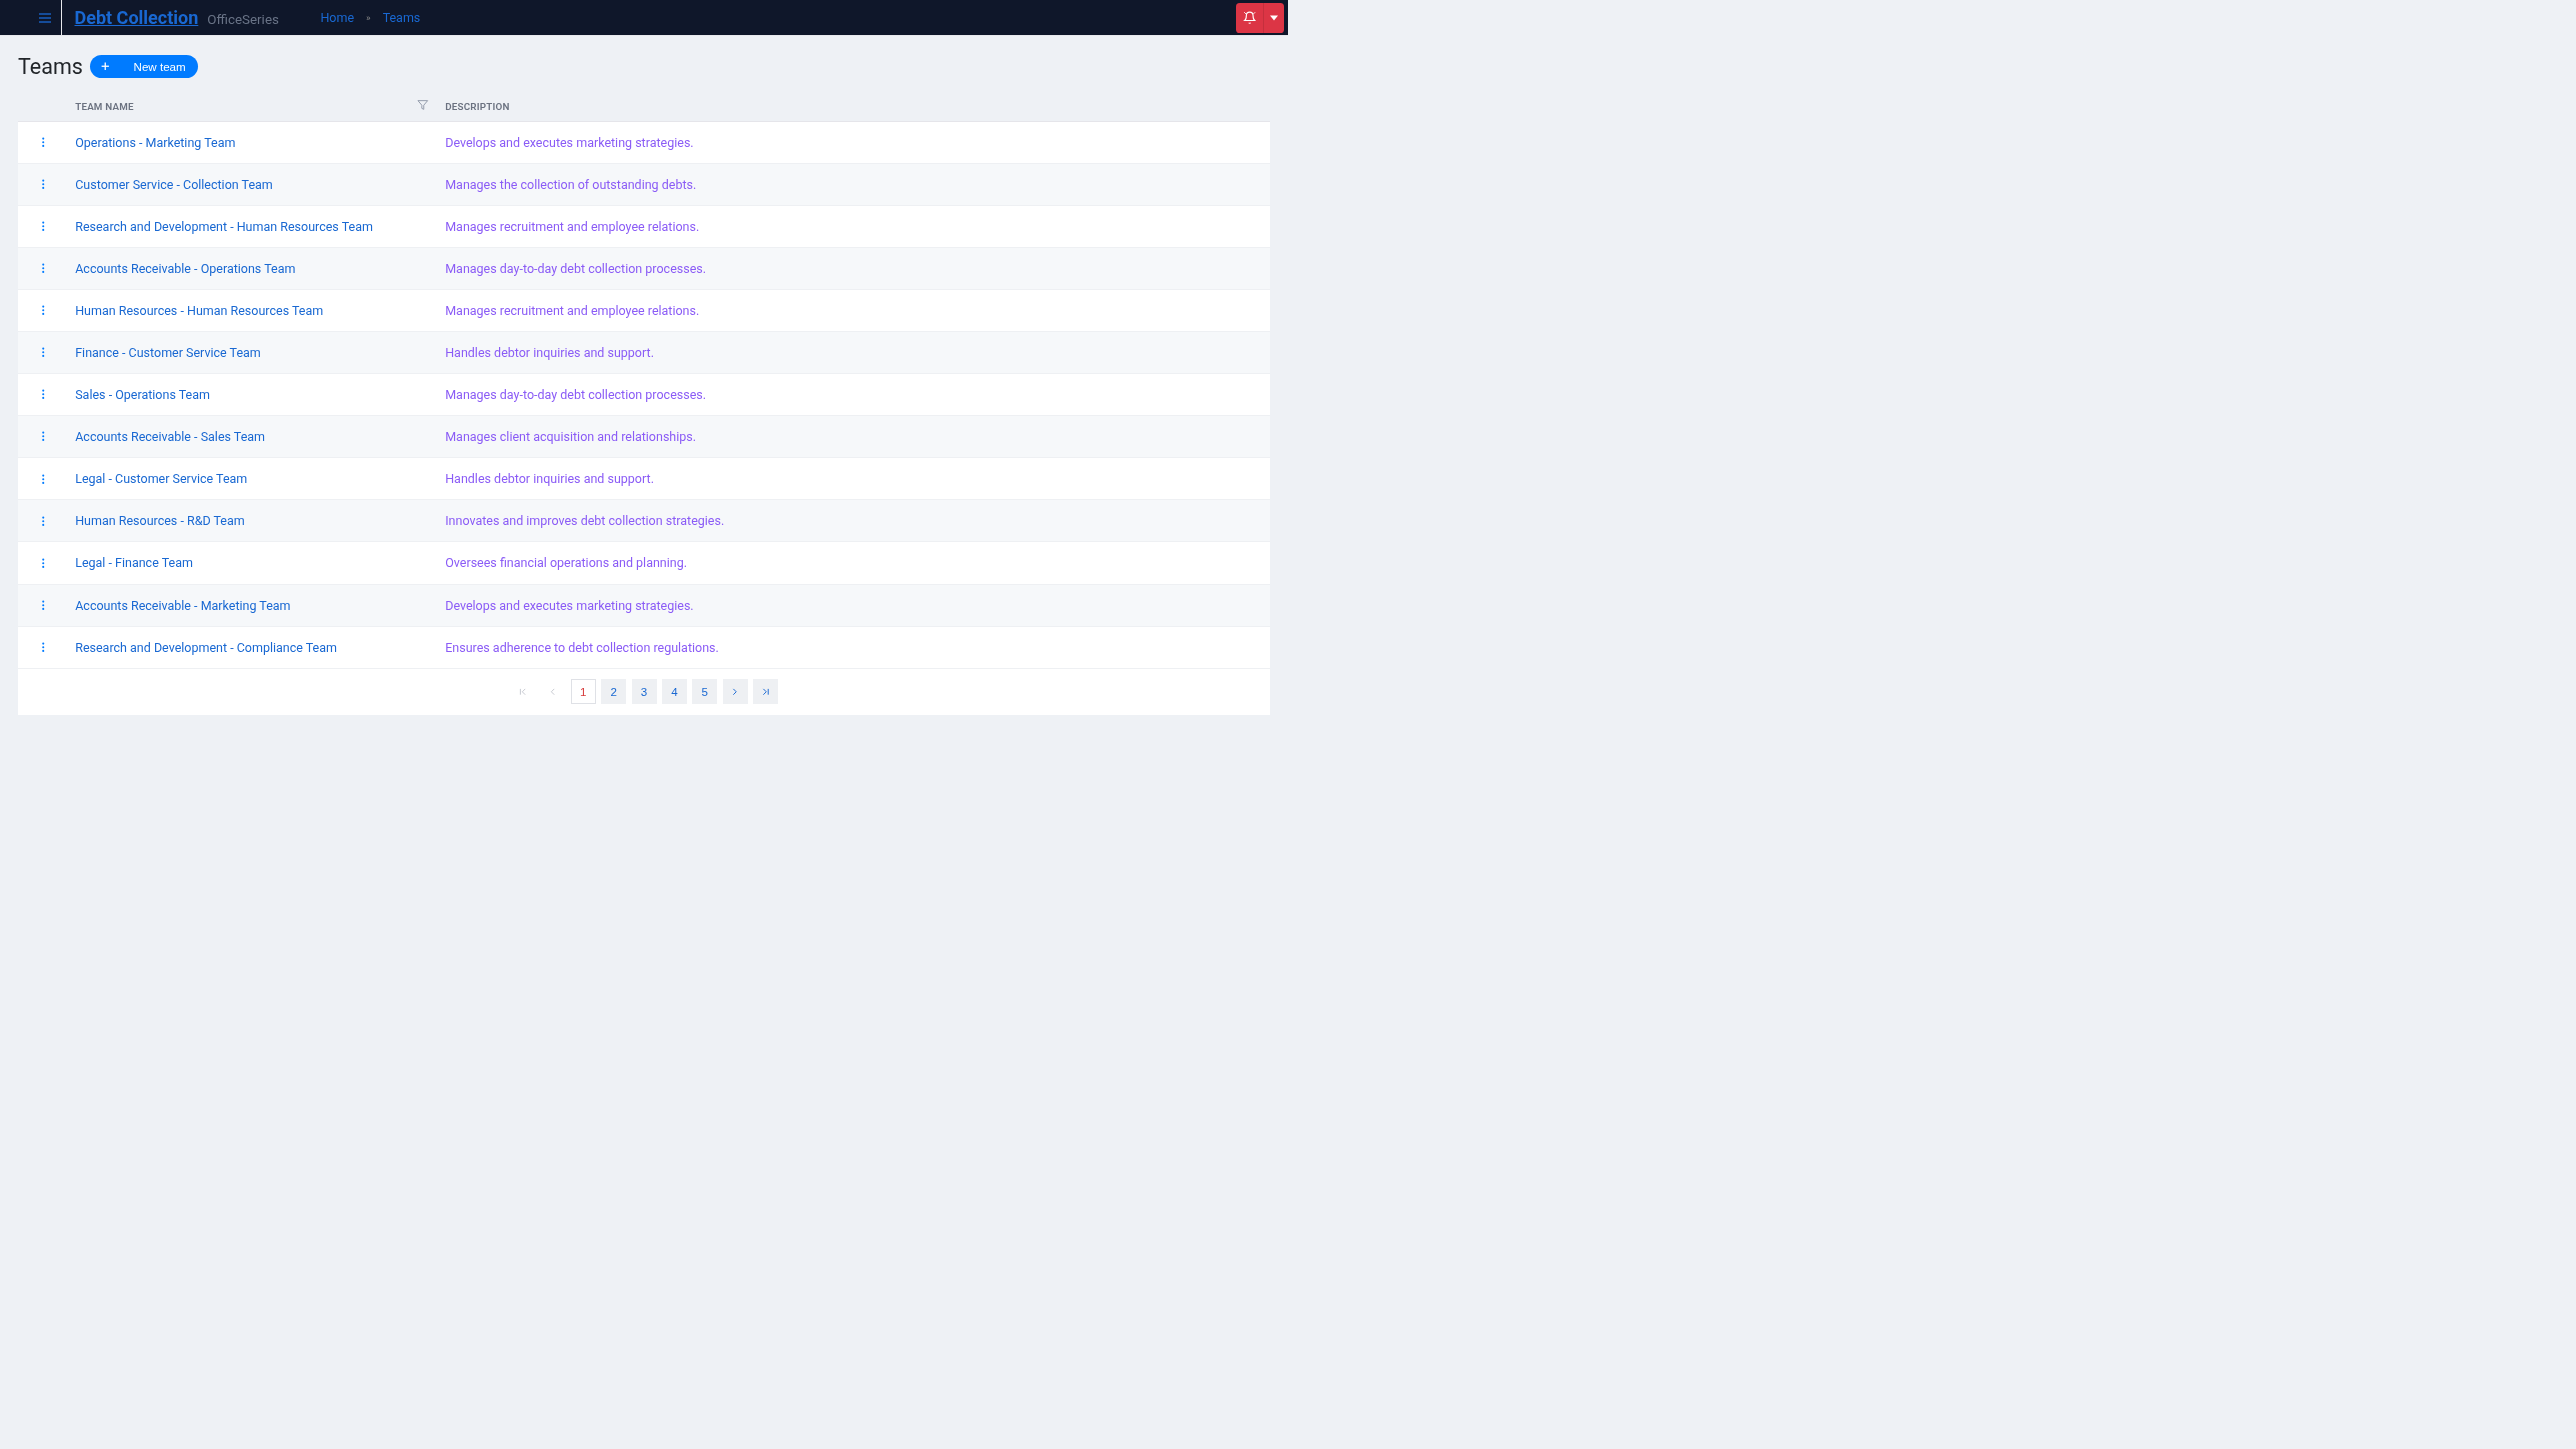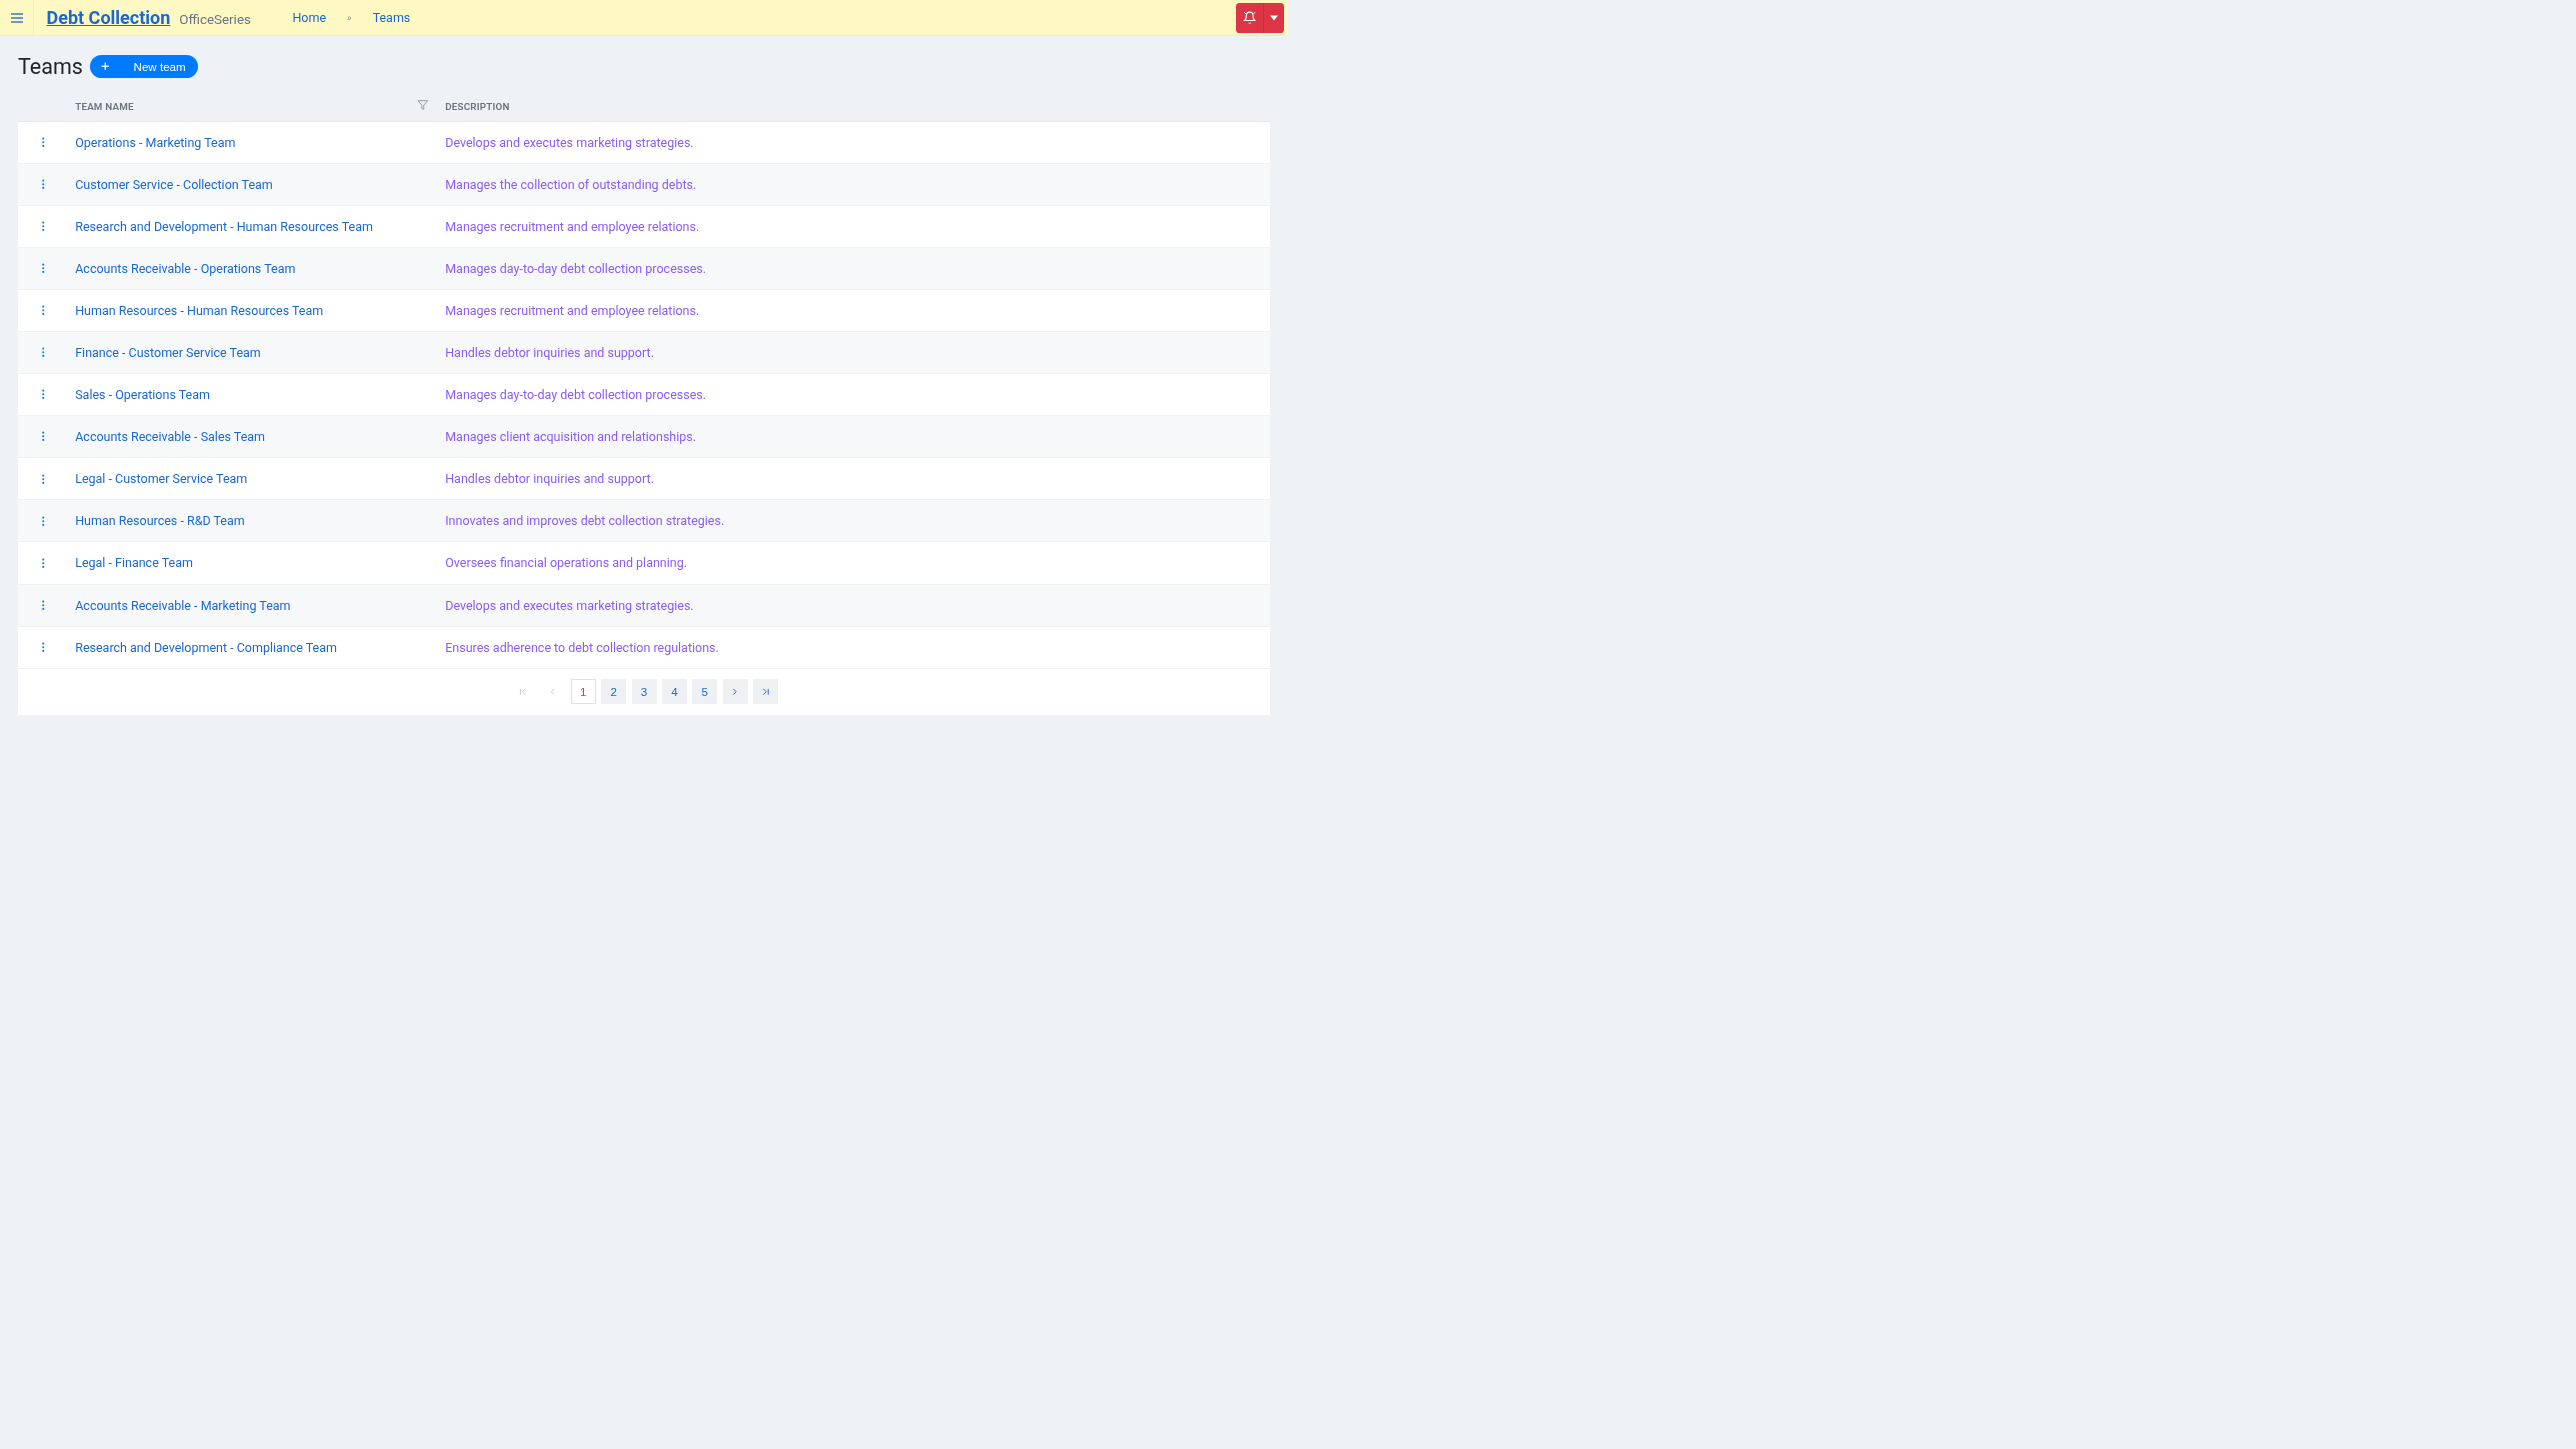--- a/index.html
+++ b/index.html
@@ -10,22 +10,23 @@
   background: #eef1f5;
   width: 1288px;
   height: 725px;
   overflow: hidden;
 }
 
 .navbar {
   display: flex;
   align-items: center;
   height: 36px;
-  background: #fef9c3;
+  background: #0f172a;
   border-bottom: 0.9px solid #e7e8ec;
+  padding-left: 28px;
 }
 .nav-toggle {
   width: 34px;
   height: 36px;
   display: flex;
   align-items: center;
   justify-content: center;
   border-right: 0.9px solid #e7e8ec;
   cursor: pointer;
 }
@@ -41,21 +42,21 @@
   font-weight: 700;
   color: #1968d2;
 }
 .brand-sub {
   font-size: 13.4px;
   color: #697386;
 }
 .breadcrumb {
   display: flex;
   align-items: center;
-  gap: 21px;
+  gap: 12px;
   font-size: 12.5px;
   padding-left: 29px;
 }
 .breadcrumb a { color: #1968d2; text-decoration: none; }
 .breadcrumb .sep { color: #888; font-size: 9.8px; }
 .breadcrumb .active { color: #1968d2; }
 .nav-right {
   margin-left: auto;
   display: flex;
 }

